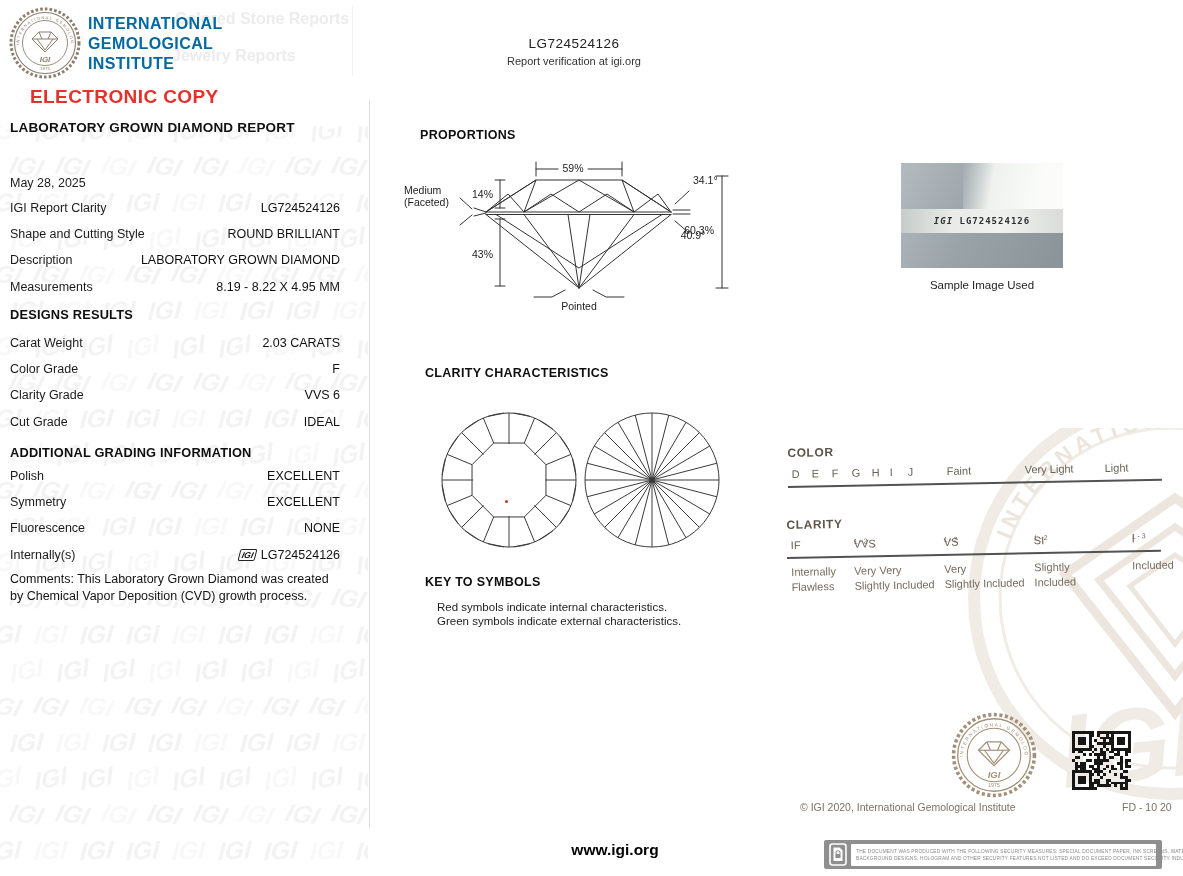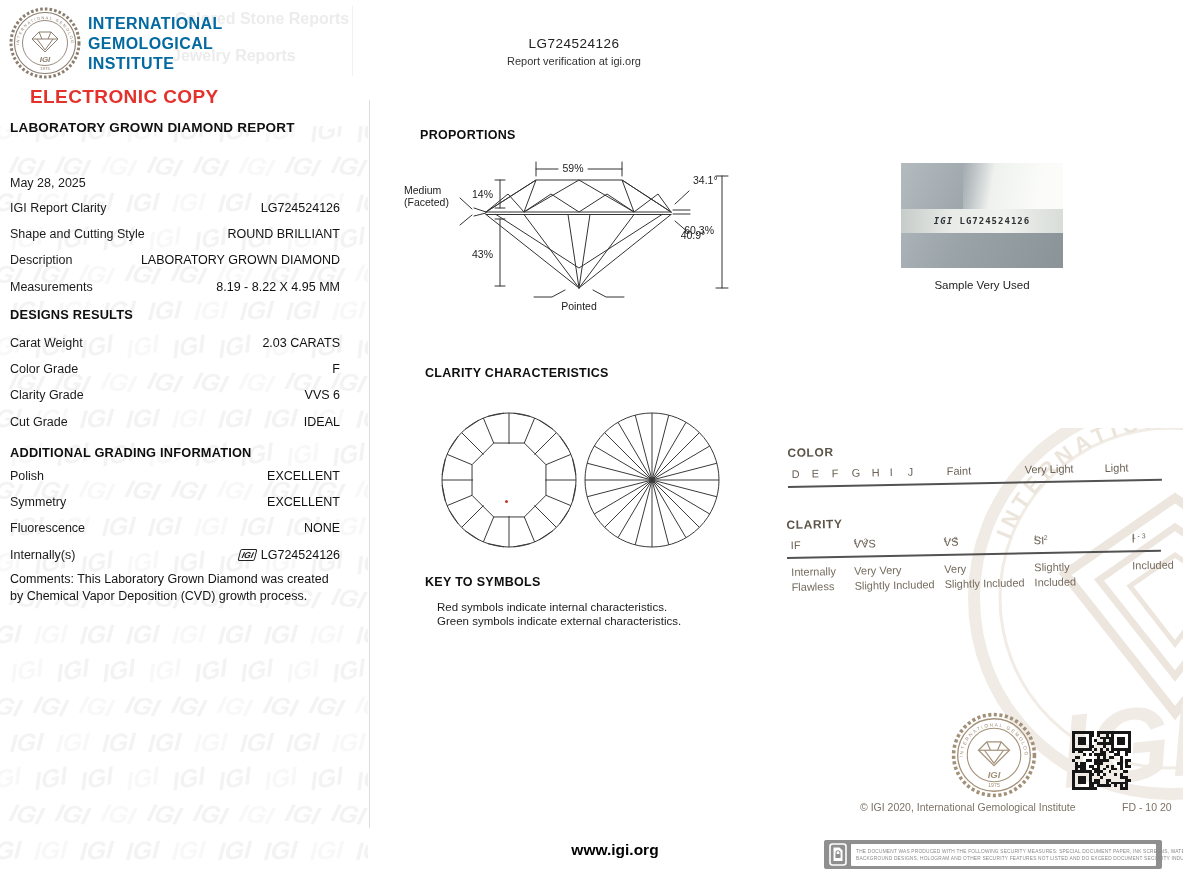--- a/index.html
+++ b/index.html
@@ -418,21 +418,21 @@
     <text class="dim-txt" x="318" y="88" text-anchor="end">60.3%</text>
     <text class="dim-txt" x="183" y="164" text-anchor="middle">Pointed</text>
   </svg>
 
   <div class="photo z1">
     <div class="bright"></div>
     <div class="girdle">
       <span class="ins"><i>IGI</i>&nbsp;<b>LG724524126</b></span>
     </div>
   </div>
-  <div class="abs z1 caption" style="left:901px;top:279px;">Sample Very Used</div>
+  <div class="abs z1 caption" style="left:901px;top:279px;">Sample Image Used</div>
 
   <div class="abs z1 h-small" style="left:425px;top:366px;">CLARITY CHARACTERISTICS</div>
   <svg id="crown-view" class="abs z1" style="left:438px;top:409px;" width="142" height="142" viewBox="0 0 142 142">
       <g stroke="#3a3a3a" stroke-width="1" fill="none">
         <circle cx="71" cy="71" r="67"></circle>
         <polygon points="107.95518130045147,86.3073372946036 86.3073372946036,107.95518130045147 55.692662705396415,107.95518130045147 34.04481869954853,86.3073372946036 34.04481869954852,55.69266270539643 55.692662705396415,34.04481869954853 86.3073372946036,34.044818699548536 107.95518130045147,55.692662705396415"></polygon>
         <line x1="107.95518130045147" y1="86.3073372946036" x2="132.8999286782562" y2="96.63978996846102"></line>
         <line x1="86.3073372946036" y1="107.95518130045147" x2="96.63978996846102" y2="132.8999286782562"></line>
         <line x1="55.692662705396415" y1="107.95518130045147" x2="45.36021003153898" y2="132.8999286782562"></line>
         <line x1="34.04481869954853" y1="86.3073372946036" x2="9.10007132174379" y2="96.63978996846103"></line>
@@ -804,21 +804,21 @@
       <rect x="3" y="20" width="1" height="1" fill="#161616"></rect>
       <rect x="4" y="20" width="1" height="1" fill="#161616"></rect>
       <rect x="5" y="20" width="1" height="1" fill="#161616"></rect>
       <rect x="6" y="20" width="1" height="1" fill="#161616"></rect>
       <rect x="7" y="20" width="1" height="1" fill="#161616"></rect>
       <rect x="8" y="20" width="1" height="1" fill="#161616"></rect>
       <rect x="17" y="20" width="1" height="1" fill="#161616"></rect>
       <rect x="18" y="20" width="1" height="1" fill="#161616"></rect>
       <rect x="19" y="20" width="1" height="1" fill="#161616"></rect>
     </svg>
-  <div class="abs z1 copyright" style="left:860px;top:801px;">© IGI 2020, International Gemological Institute</div>
+  <div class="abs z1 copyright" style="left:800px;top:801px;">© IGI 2020, International Gemological Institute</div>
   <div class="abs z1 formcode" style="left:1122px;top:801px;">FD - 10 20</div>
   <div class="abs z1 site" style="left:450px;top:841px;">www.igi.org</div>
 
   <div id="sec-badge">
     <svg style="position:absolute;left:5px;top:3px;" width="18" height="23" viewBox="0 0 18 23">
       <rect x="1" y="1" width="16" height="21" rx="2.5" fill="none" stroke="#fff" stroke-width="1.6"></rect>
       <path d="M4.5,4.5 h6 l3,3 v10.5 h-9 z" fill="#fff"></path>
       <path d="M7,11 v-1.2 a2,2 0 0 1 4,0 V11" fill="none" stroke="#8f8f8f" stroke-width="1.1"></path>
       <rect x="6.4" y="11" width="5.2" height="4" rx="0.6" fill="#8f8f8f"></rect>
     </svg>

